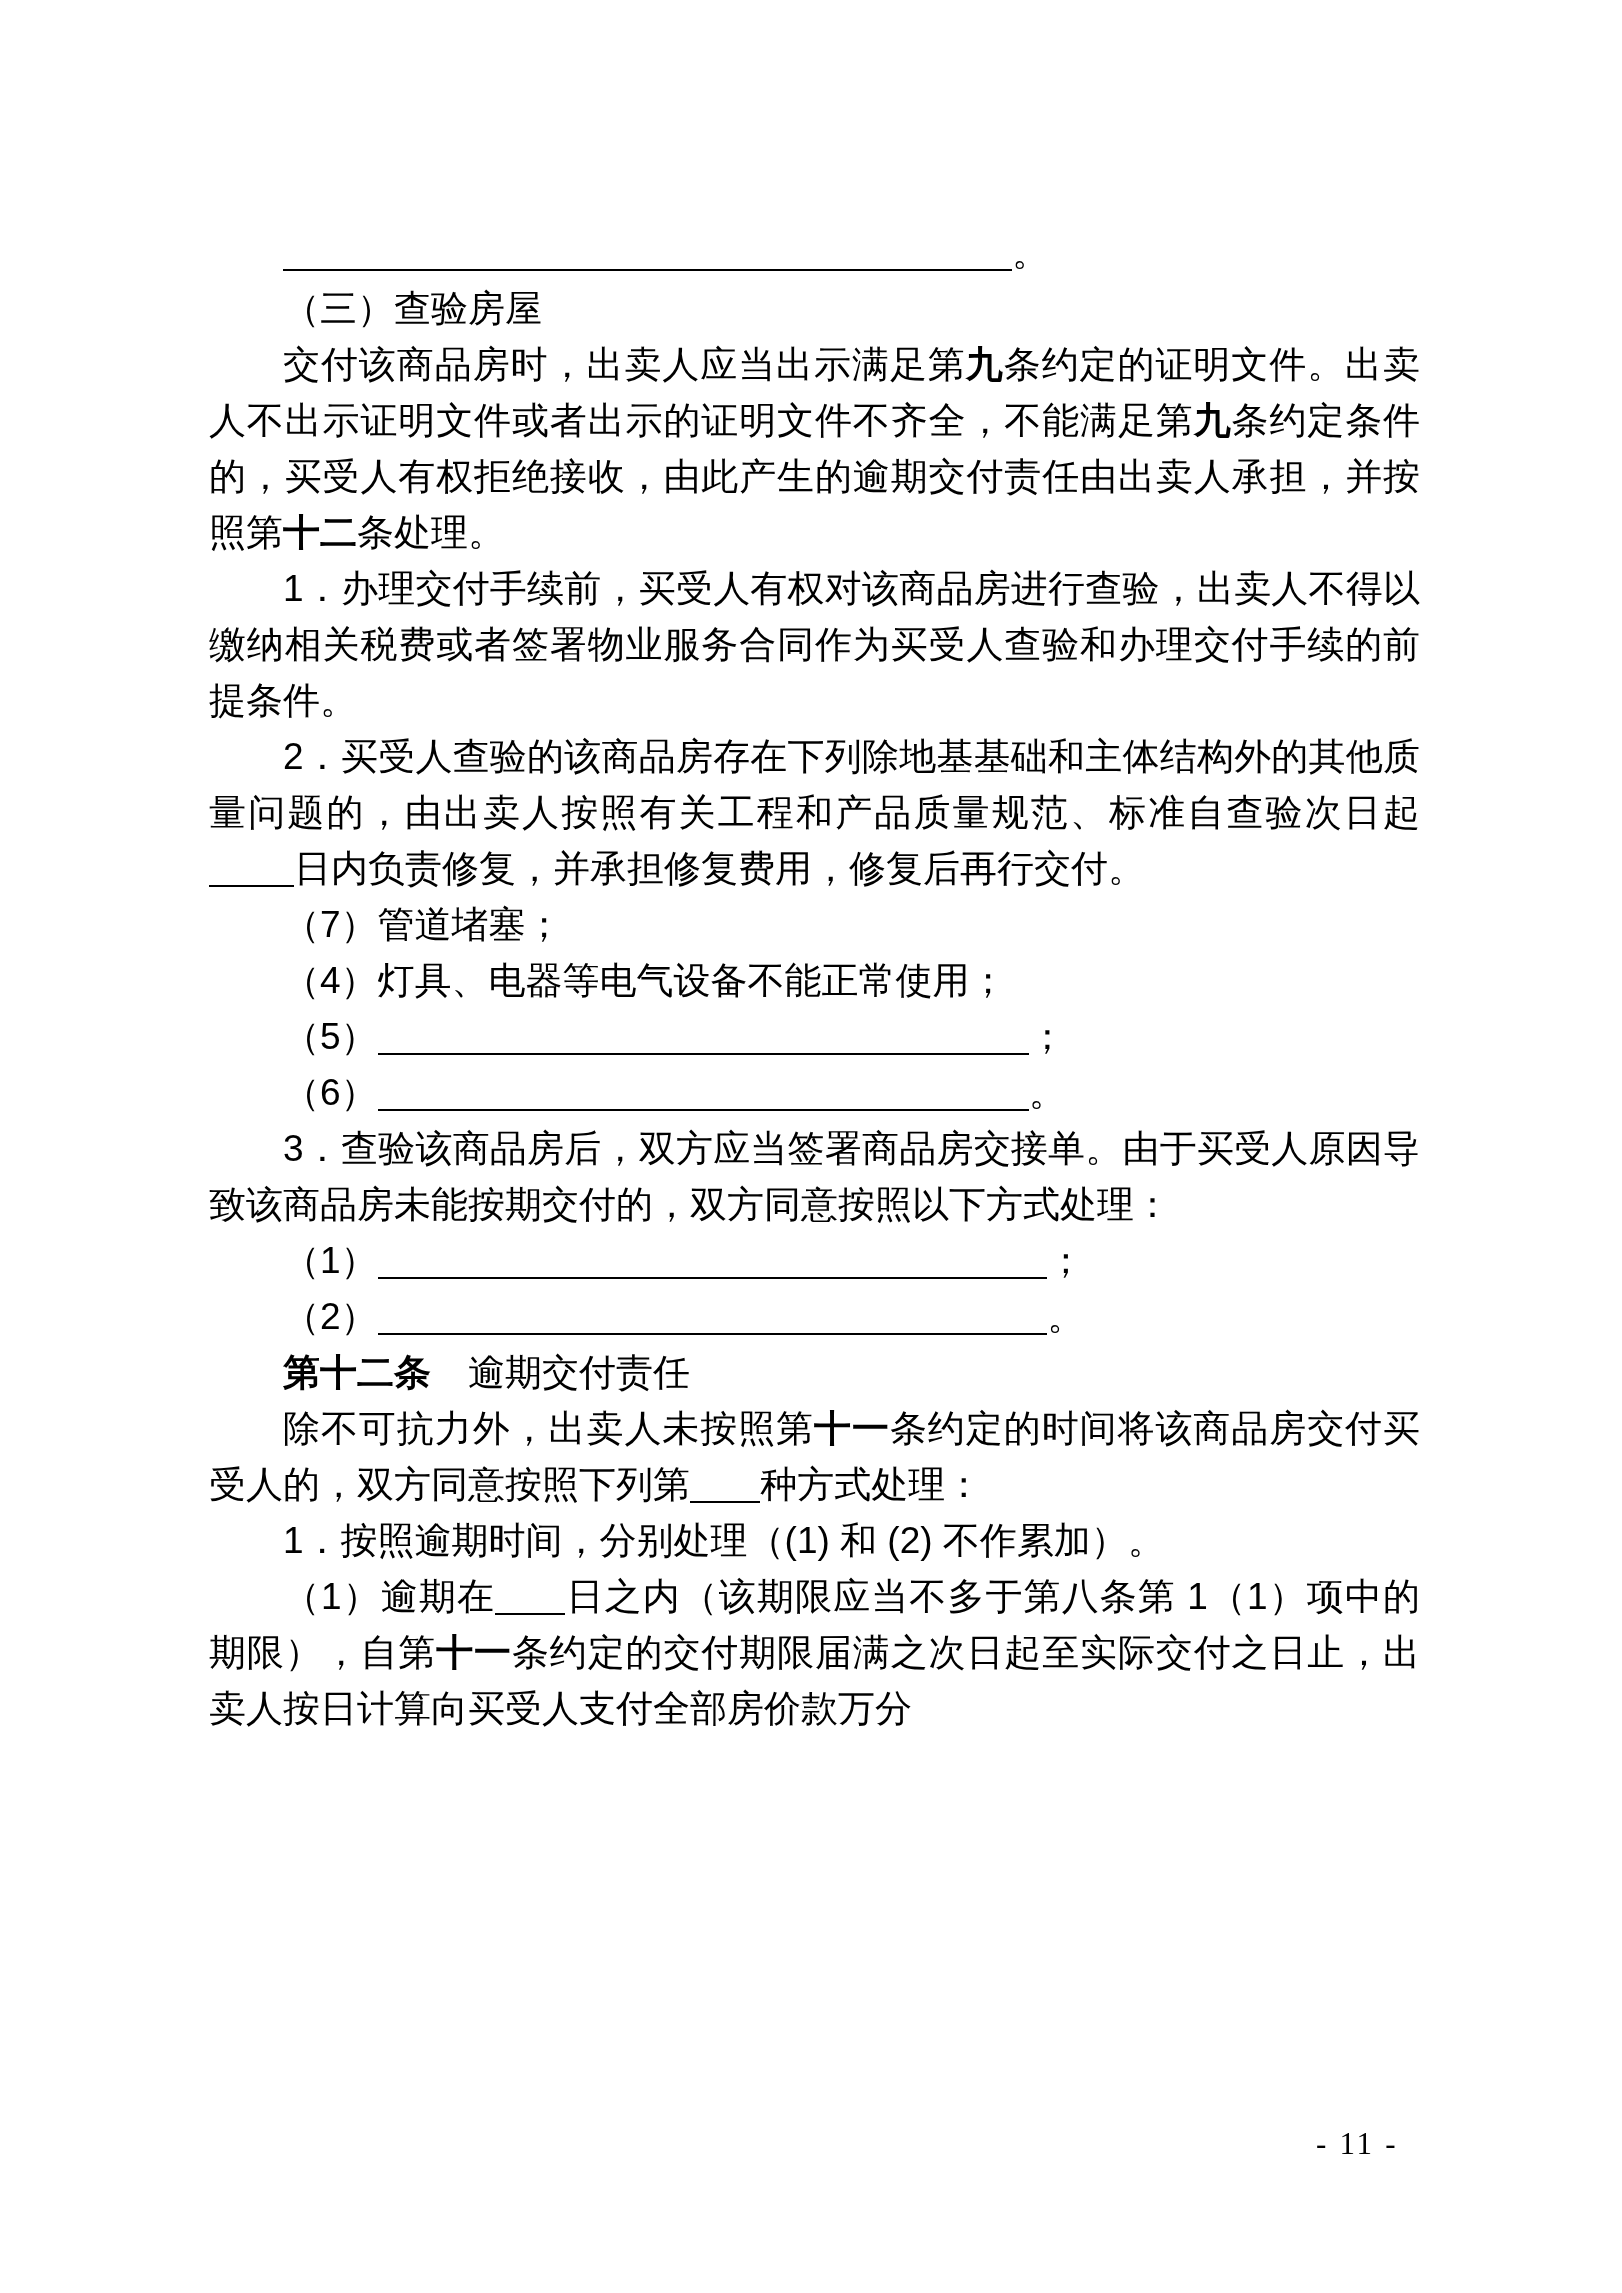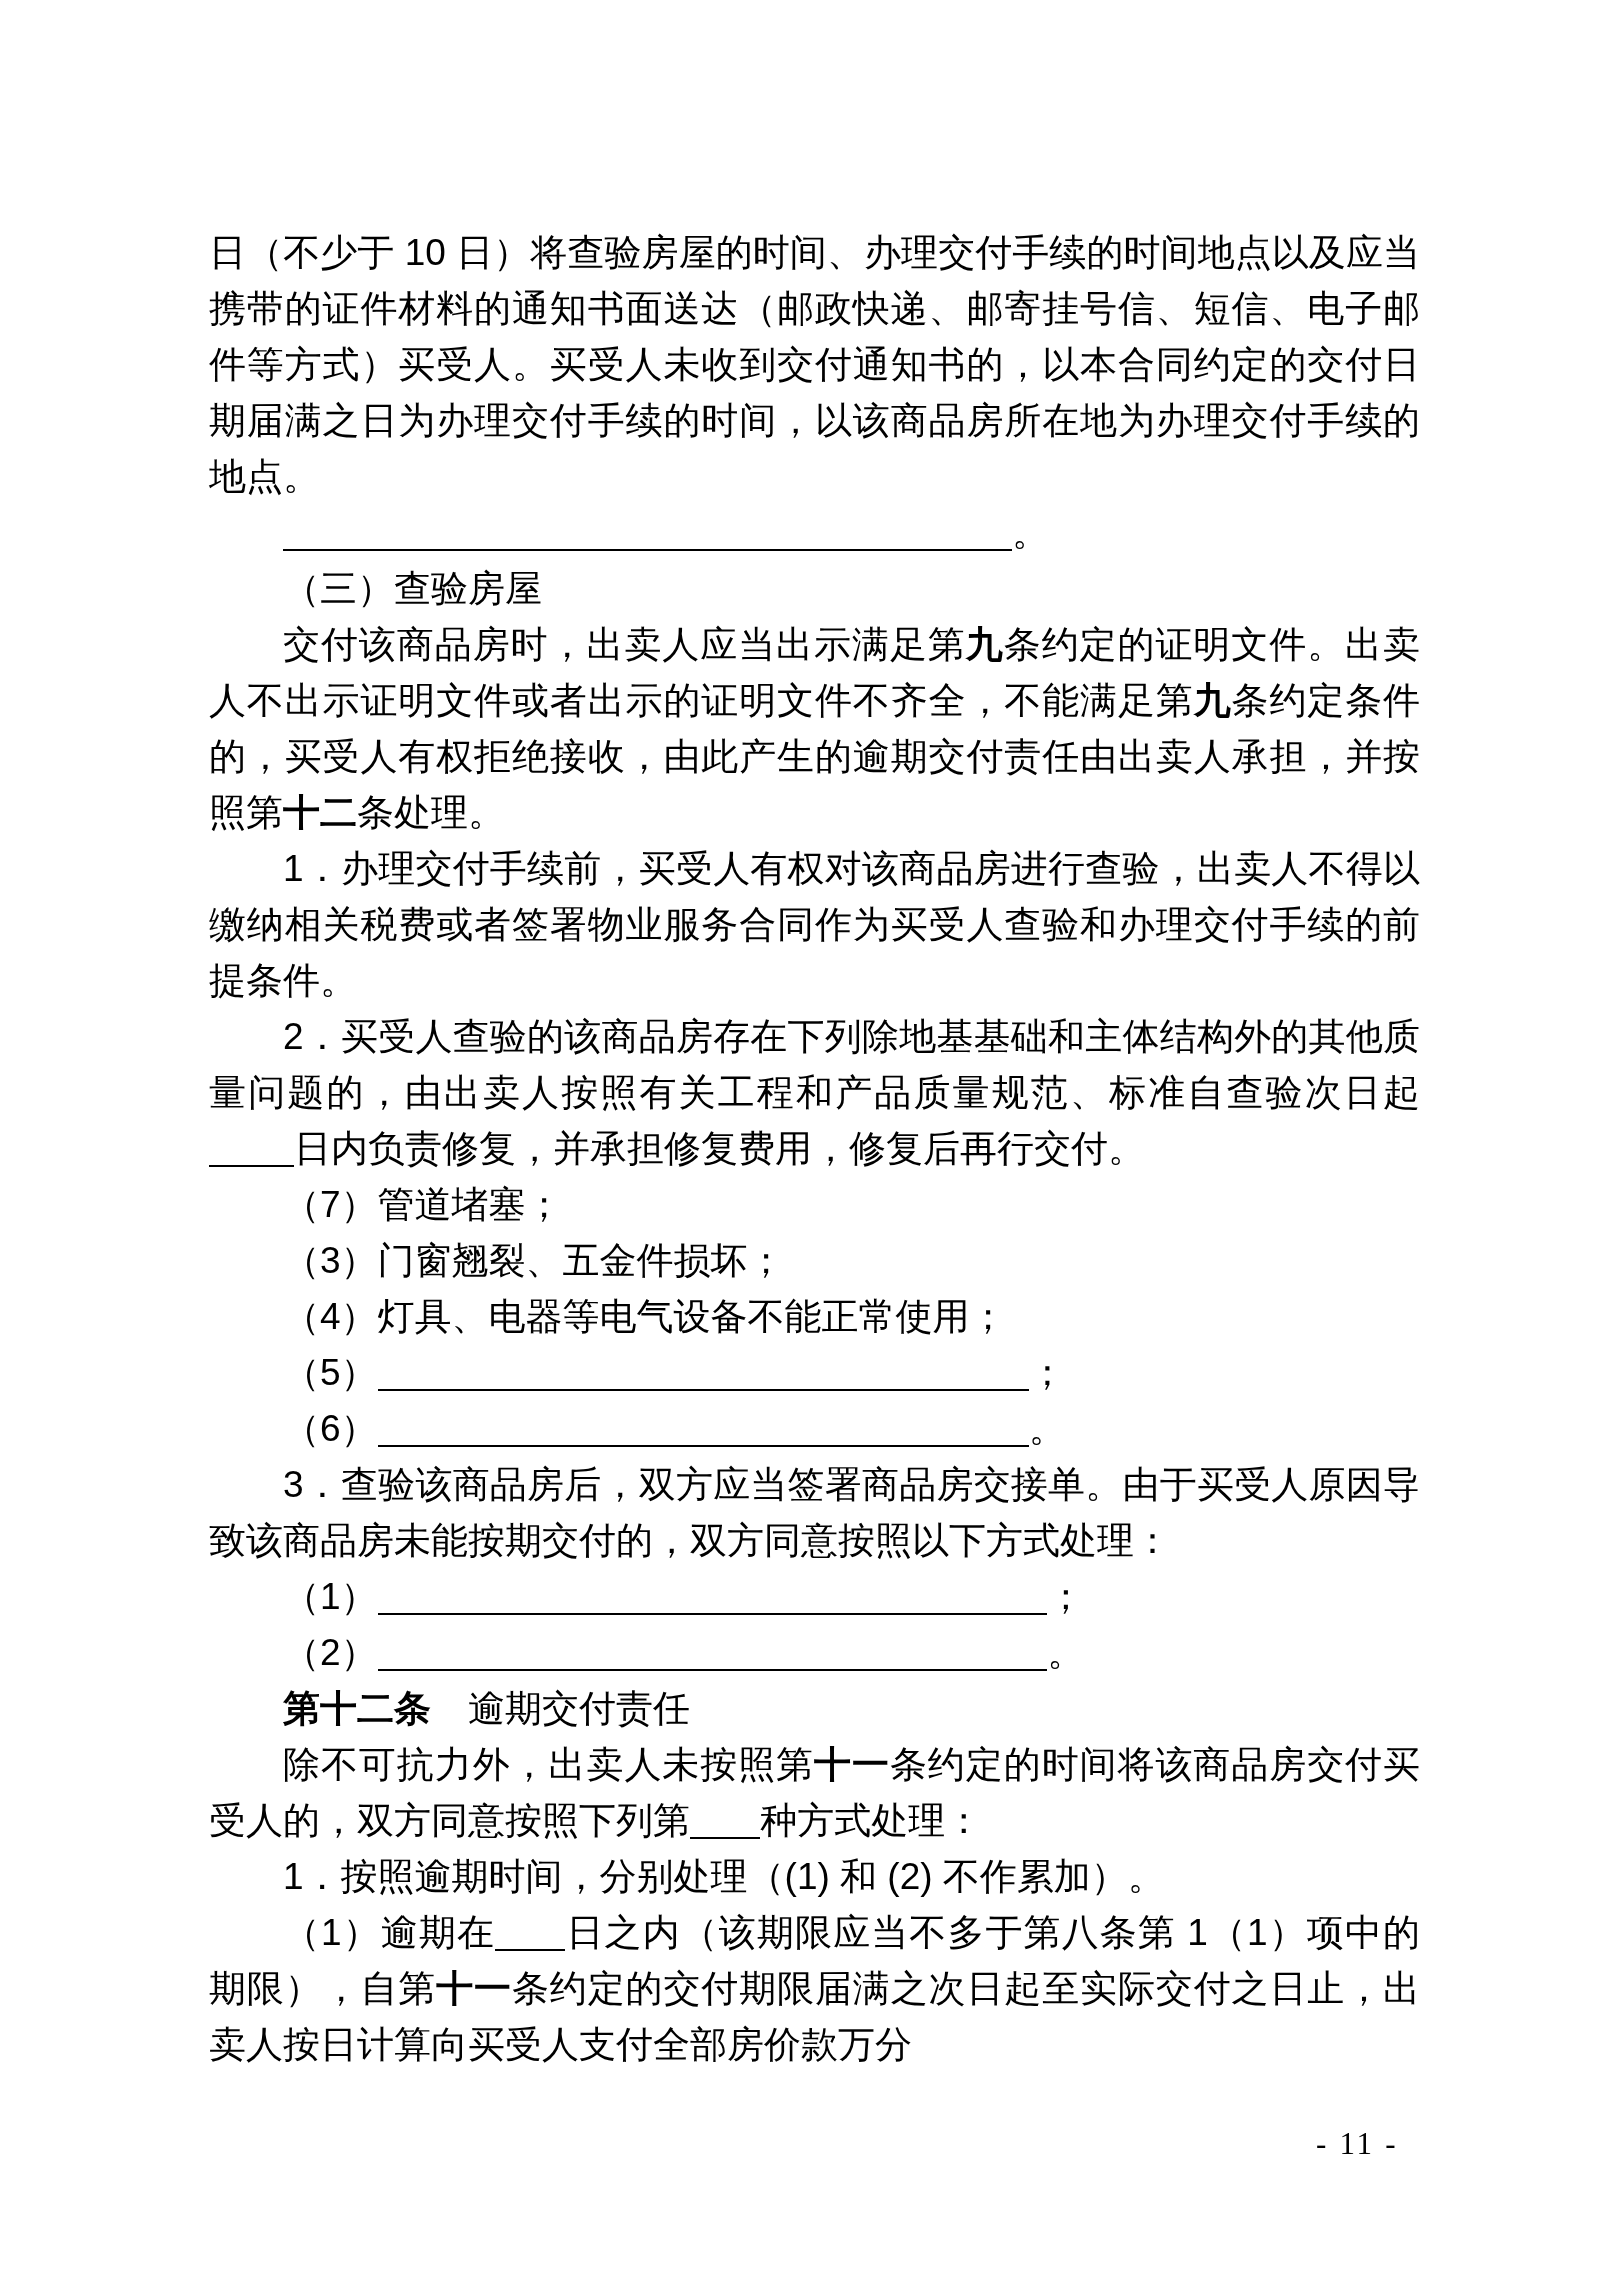--- a/index.html
+++ b/index.html
@@ -35,28 +35,26 @@
     font-size:31px;
     letter-spacing:2.7px;
     color:#000;
   }
 </style>
 </head>
 <body>
 
 <div class="sheet">
   <div class="textblock">
-      <p><span>日（不少于 10 日）将查验房屋的时间、办理交付手续的时间地点以及应当携带的证件材料的通知书面送达（邮政快递、邮寄挂号信、短信、电子邮件等方式）买受人。买受人未收到交付通知书的，以本合同约定的交付日期届满之日为办理交付手续的时间，以该商品房所在地为办理交付手续的地点。</span></p>
       <p class="para-indent"><span class="blank" style="width: 19.7em;"></span><span>。</span></p>
       <p class="para-indent"><span>（三）查验房屋</span></p>
       <p class="para-indent"><span>交付该商品房时，出卖人应当出示满足第</span><span class="bold">九</span><span>条约定的证明文件。出卖人不出示证明文件或者出示的证明文件不齐全，不能满足第</span><span class="bold">九</span><span>条约定条件的，买受人有权拒绝接收，由此产生的逾期交付责任由出卖人承担，并按照第</span><span class="bold">十二</span><span>条处理。</span></p>
       <p class="para-indent"><span>1．办理交付手续前，买受人有权对该商品房进行查验，出卖人不得以缴纳相关税费或者签署物业服务合同作为买受人查验和办理交付手续的前提条件。</span></p>
       <p class="para-indent"><span>2．买受人查验的该商品房存在下列除地基基础和主体结构外的其他质量问题的，由出卖人按照有关工程和产品质量规范、标准自查验次日起</span><span class="blank" style="width: 2.3em;"></span><span>日内负责修复，并承担修复费用，修复后再行交付。</span></p>
       <p class="para-indent"><span>（7）管道堵塞；</span></p>
-      <p class="para-indent"><span>（3）门窗翘裂、五金件损坏；</span></p>
       <p class="para-indent"><span>（4）灯具、电器等电气设备不能正常使用；</span></p>
       <p class="para-indent"><span>（5）</span><span class="blank" style="width: 17.6em;"></span><span>；</span></p>
       <p class="para-indent"><span>（6）</span><span class="blank" style="width: 17.6em;"></span><span>。</span></p>
       <p class="para-indent"><span>3．查验该商品房后，双方应当签署商品房交接单。由于买受人原因导致该商品房未能按期交付的，双方同意按照以下方式处理：</span></p>
       <p class="para-indent"><span>（1）</span><span class="blank" style="width: 18.1em;"></span><span>；</span></p>
       <p class="para-indent"><span>（2）</span><span class="blank" style="width: 18.1em;"></span><span>。</span></p>
       <p class="para-indent"><span class="bold">第十二条</span><span>　逾期交付责任</span></p>
       <p class="para-indent"><span>除不可抗力外，出卖人未按照第</span><span class="bold">十一</span><span>条约定的时间将该商品房交付买受人的，双方同意按照下列第</span><span class="blank" style="width: 1.9em;"></span><span>种方式处理：</span></p>
       <p class="para-indent"><span>1．按照逾期时间，分别处理（(1) 和 (2) 不作累加）。</span></p>
       <p class="para-indent"><span>（1）逾期在</span><span class="blank" style="width: 1.9em;"></span><span>日之内（该期限应当不多于第八条第 1（1）项中的期限），自第</span><span class="bold">十一</span><span>条约定的交付期限届满之次日起至实际交付之日止，出卖人按日计算向买受人支付全部房价款万分</span></p>

